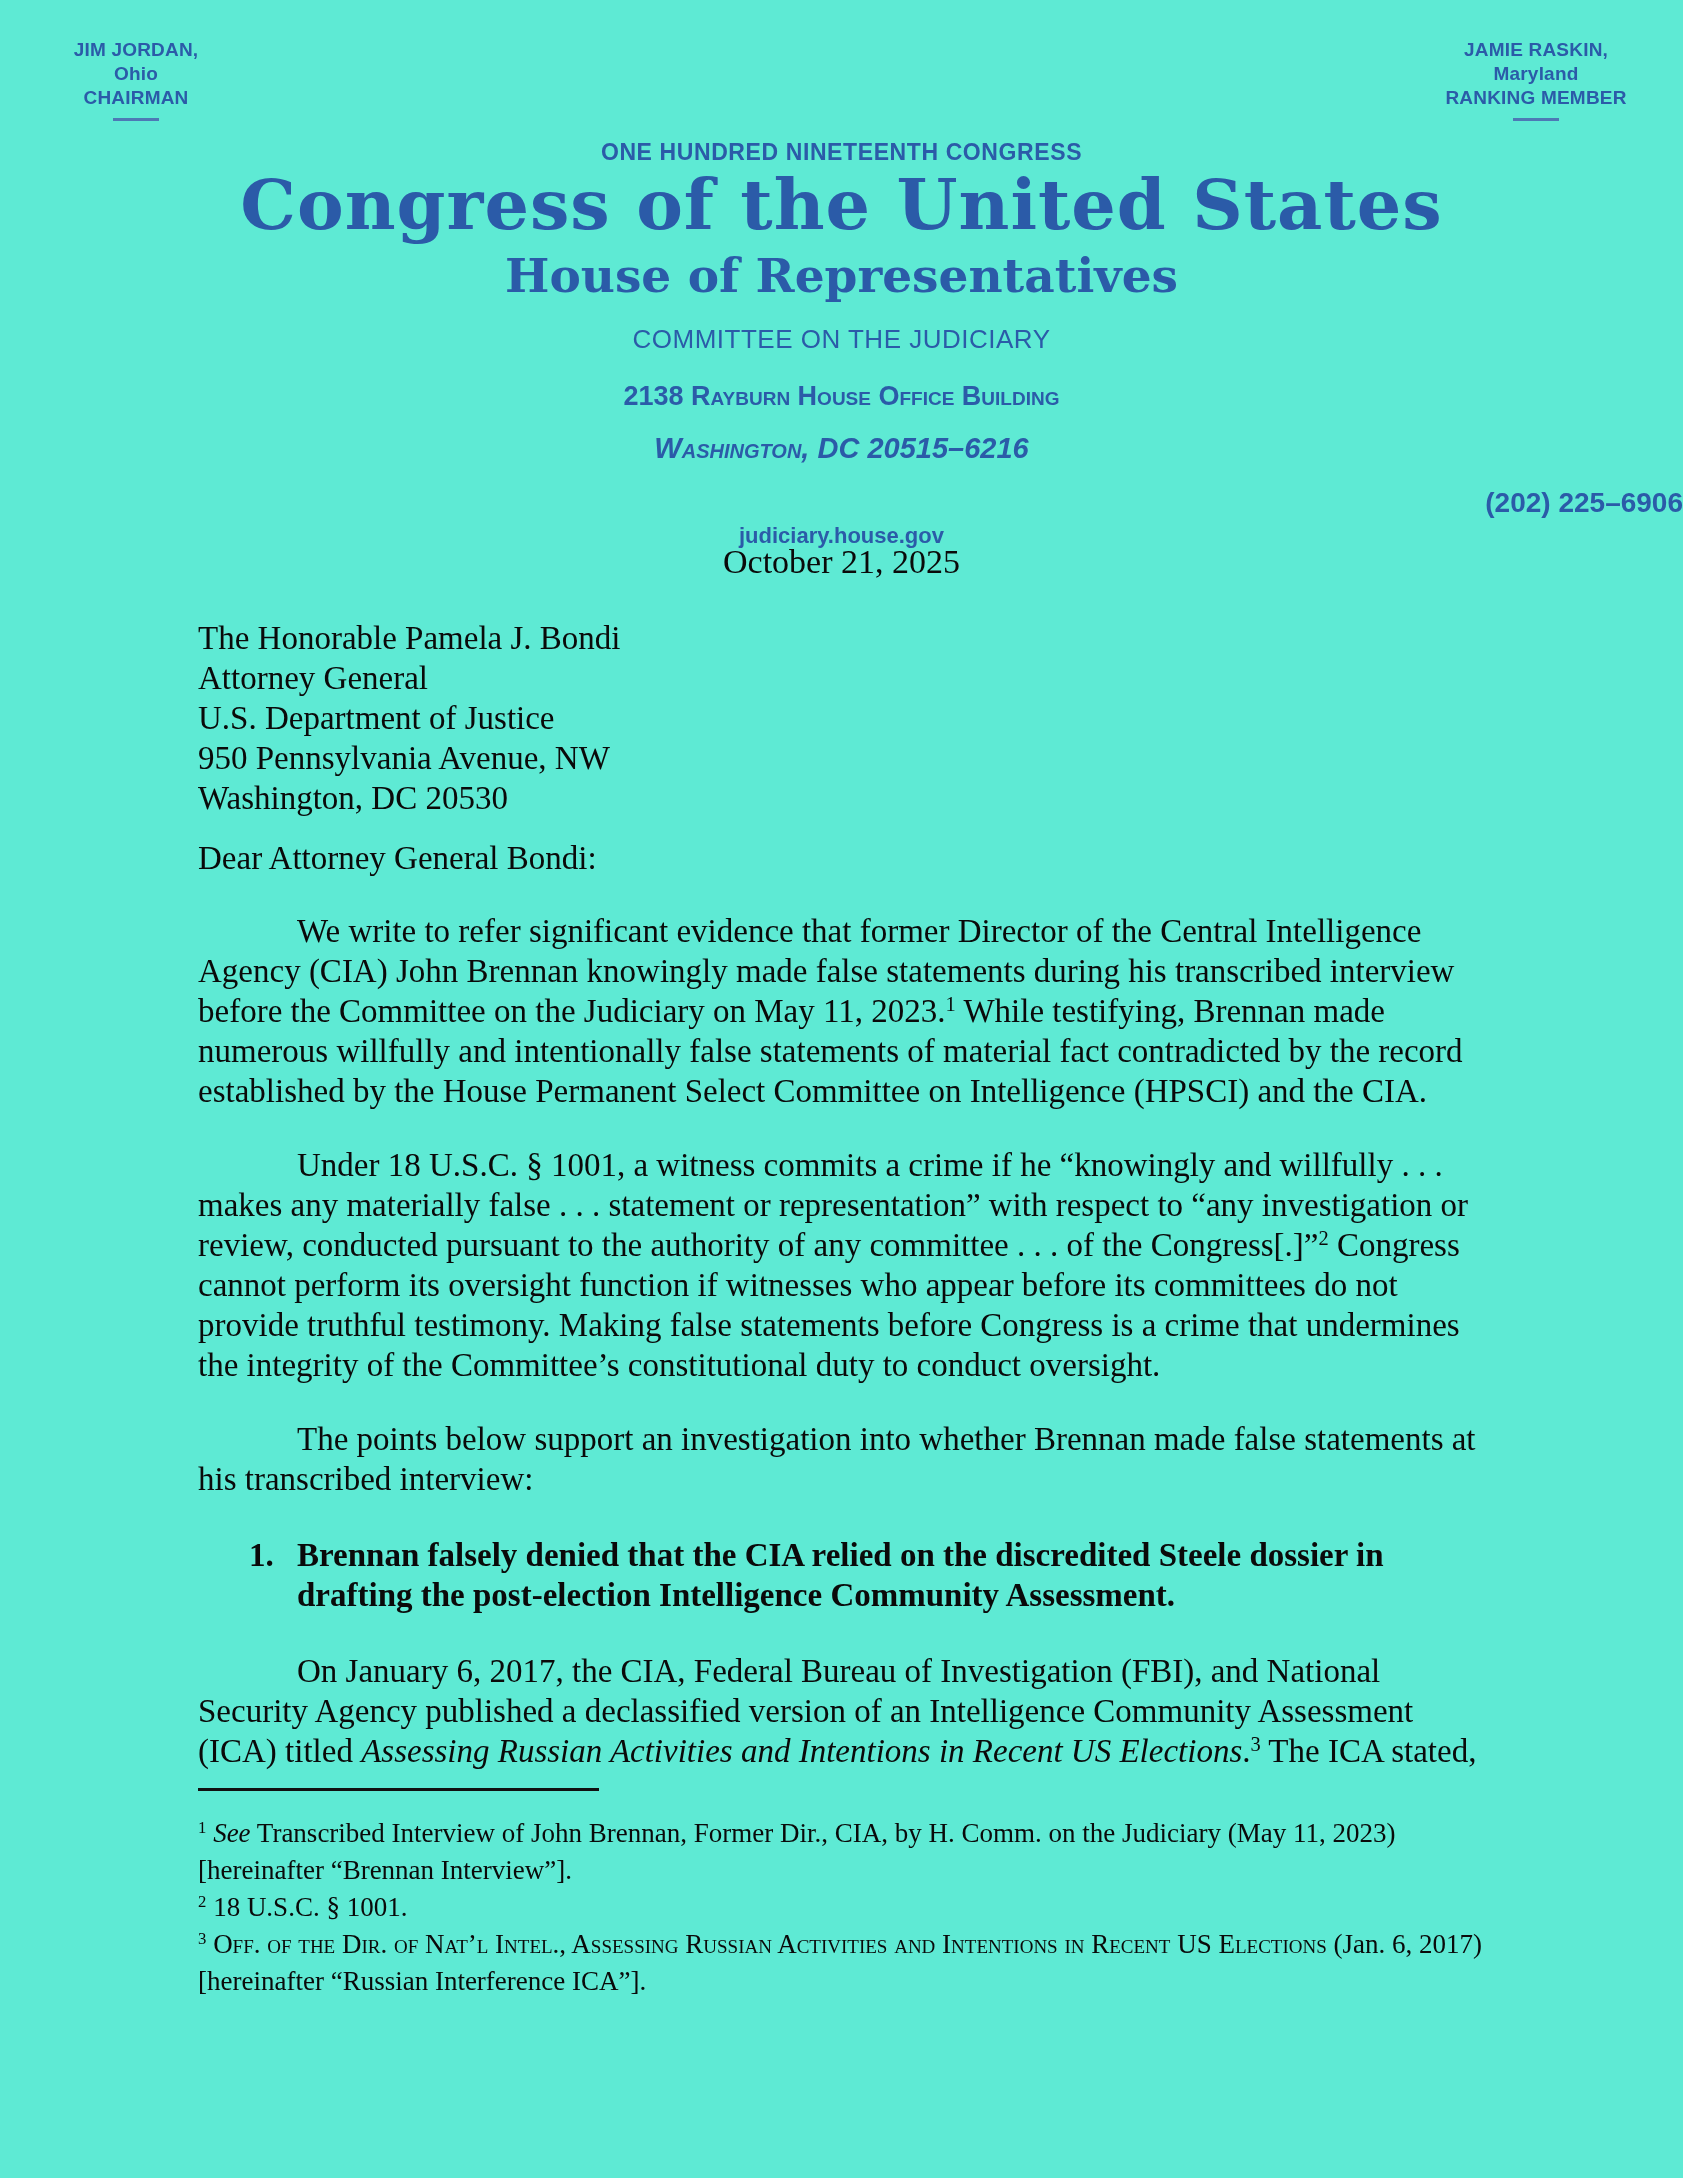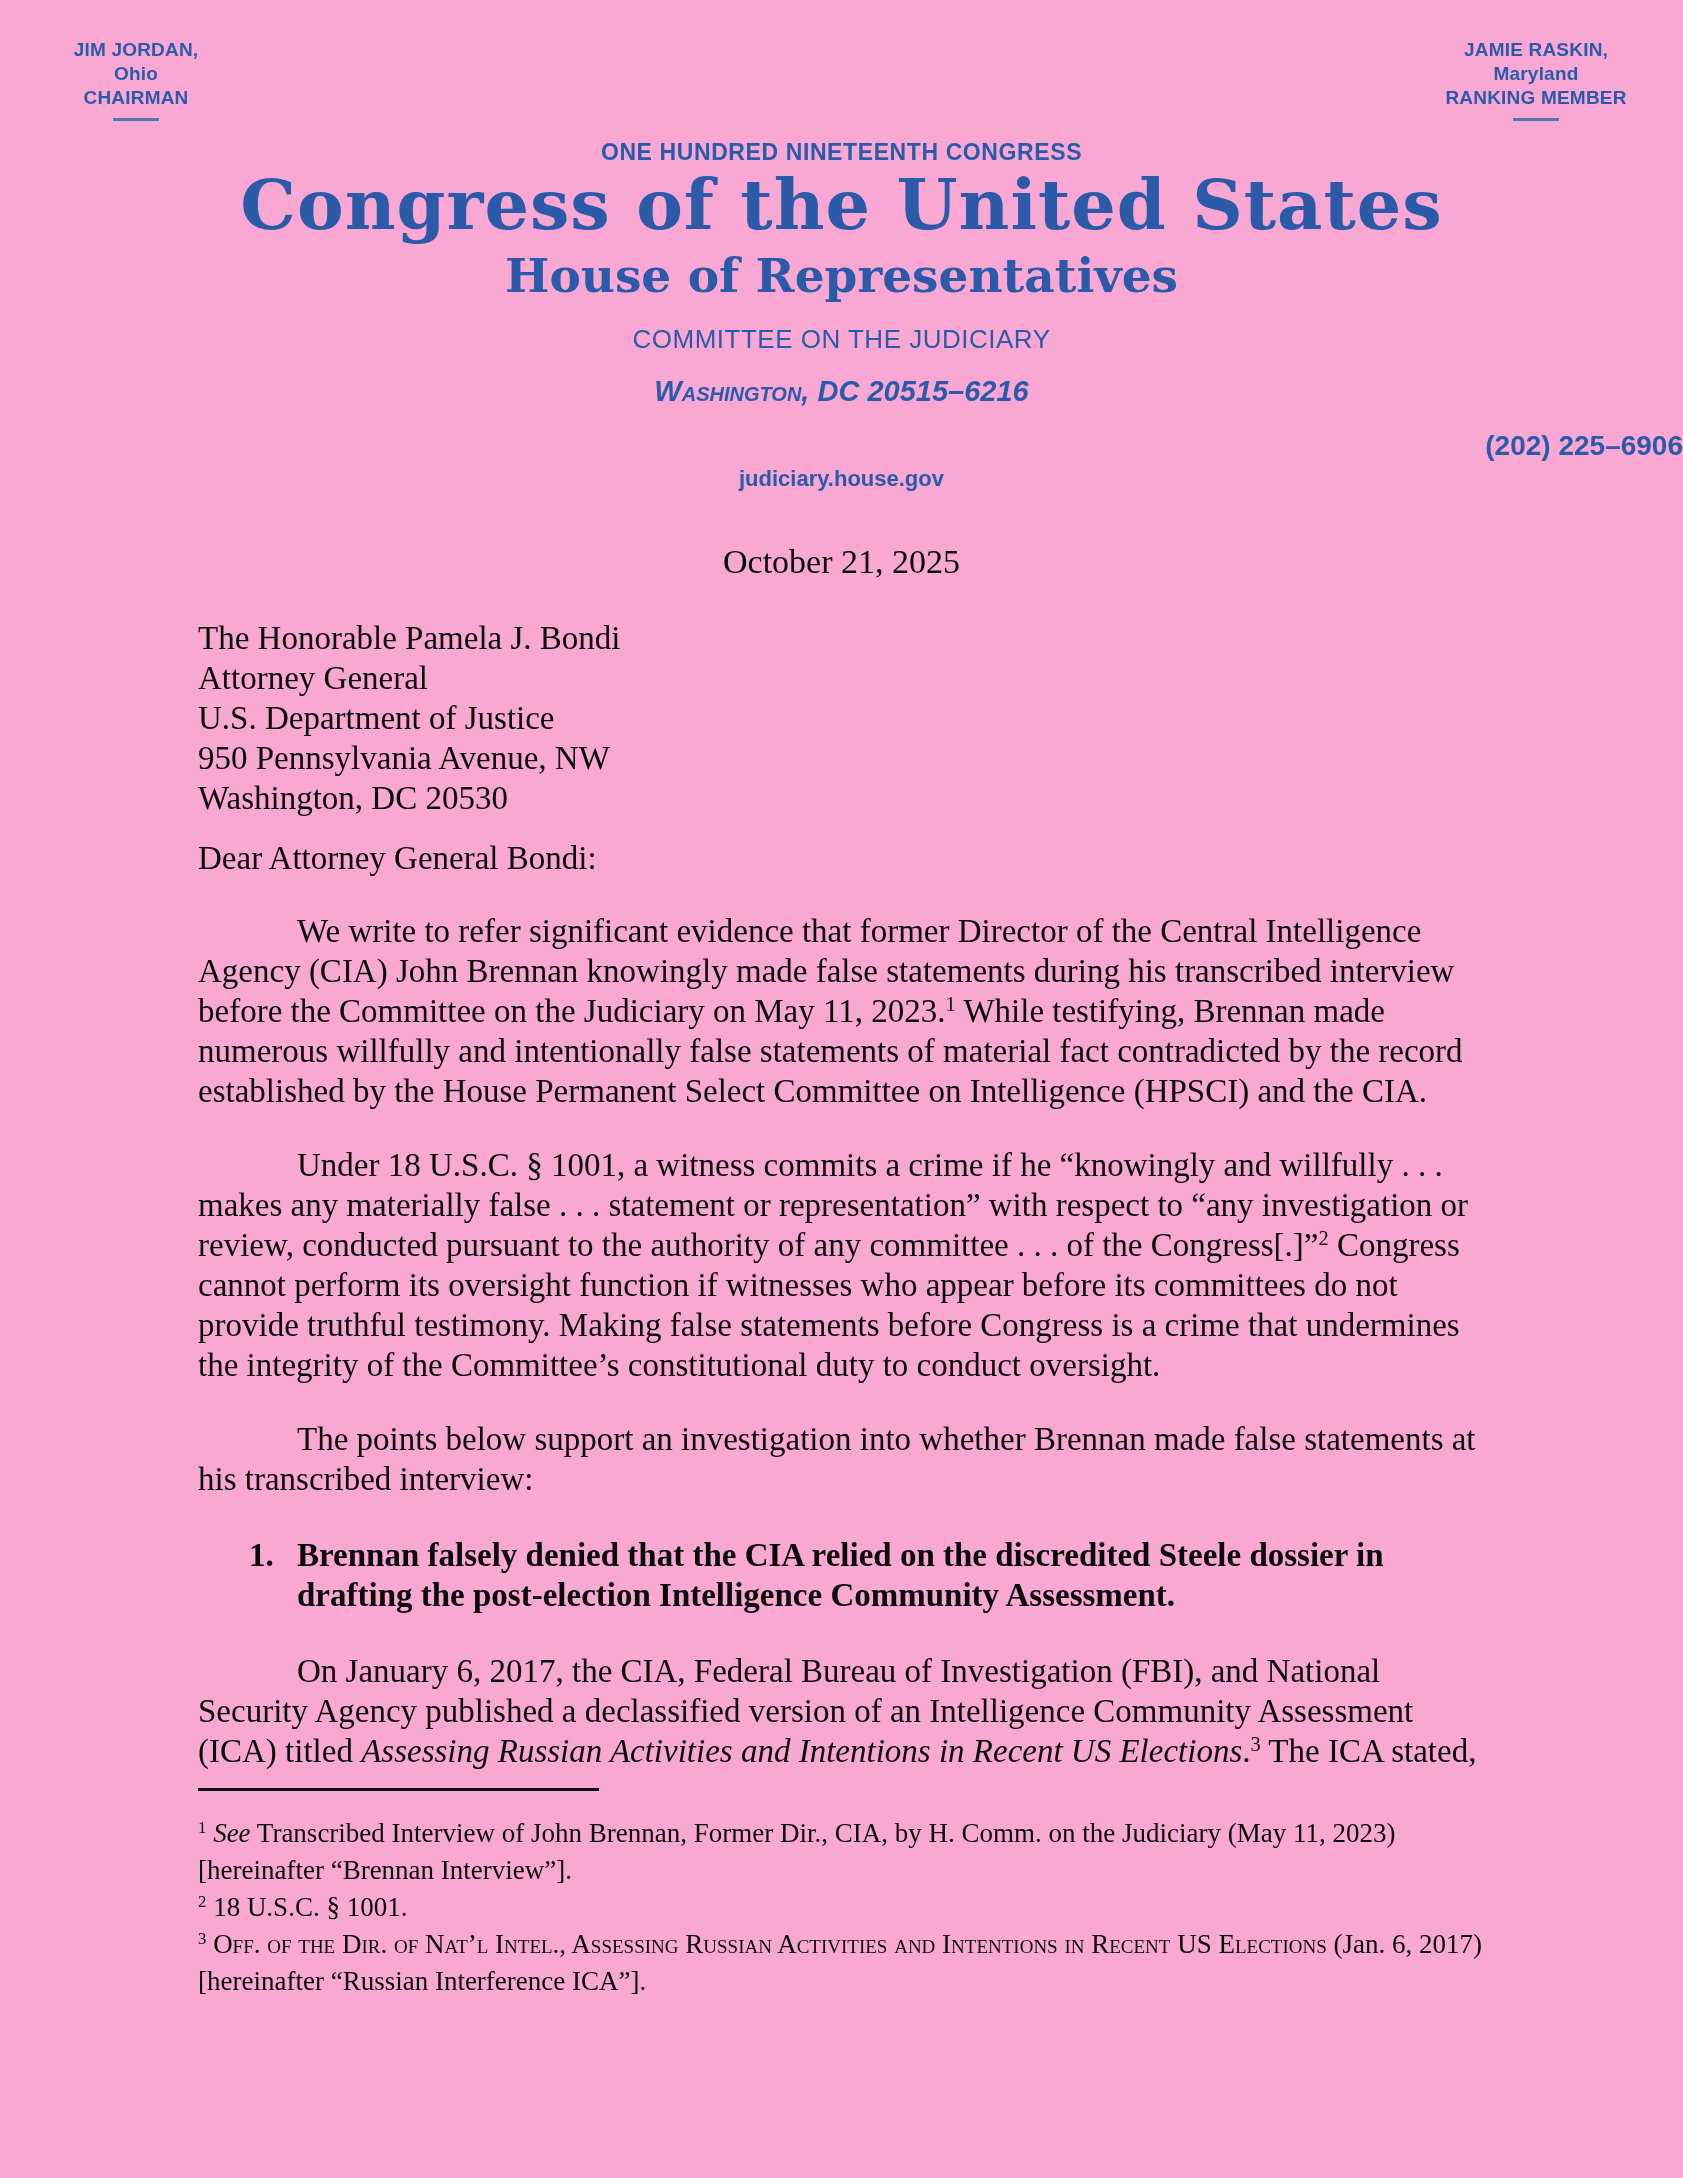--- a/index.html
+++ b/index.html
@@ -1,20 +1,20 @@
 <!DOCTYPE html>
 <html style="--blue: #2b5ba8; --rule-blue: #4d79b5;"><head>
 <meta charset="utf-8">
 <style>
   html, body { margin: 0; padding: 0; background: #ffffff; }
   .page {
     position: relative;
     width: 1683px;
     height: 2178px;
-    background: #f9a8d4;
+    background: #5eead4;
     overflow: hidden;
     font-family: "Liberation Serif", serif;
     color: #0a0a0a;
   }
 
   
   .corner {
     position: absolute;
     top: 38px;
     text-align: center;
@@ -171,20 +171,21 @@
     <div>JAMIE RASKIN, Maryland</div>
     <div>RANKING MEMBER</div>
     <div class="corner-rule"></div>
   </div>
 
   <div class="letterhead">
     <div class="session-line">ONE HUNDRED NINETEENTH CONGRESS</div>
     <div class="congress-title">Congress of the United States</div>
     <div class="house-title">House of Representatives</div>
     <div class="committee-line">COMMITTEE ON THE JUDICIARY</div>
+    <div class="addr-line-1">2138 Rayburn House Office Building</div>
     <div class="addr-line-2">Washington, DC 20515–6216</div>
     <div class="phone-line">(202) 225–6906</div>
     <div class="web-line">judiciary.house.gov</div>
   </div>
 
   <div class="letter-date">October 21, 2025</div>
 
   <div class="recipient" id="recipient">
       <div>The Honorable Pamela J. Bondi</div>
       <div>Attorney General</div>

